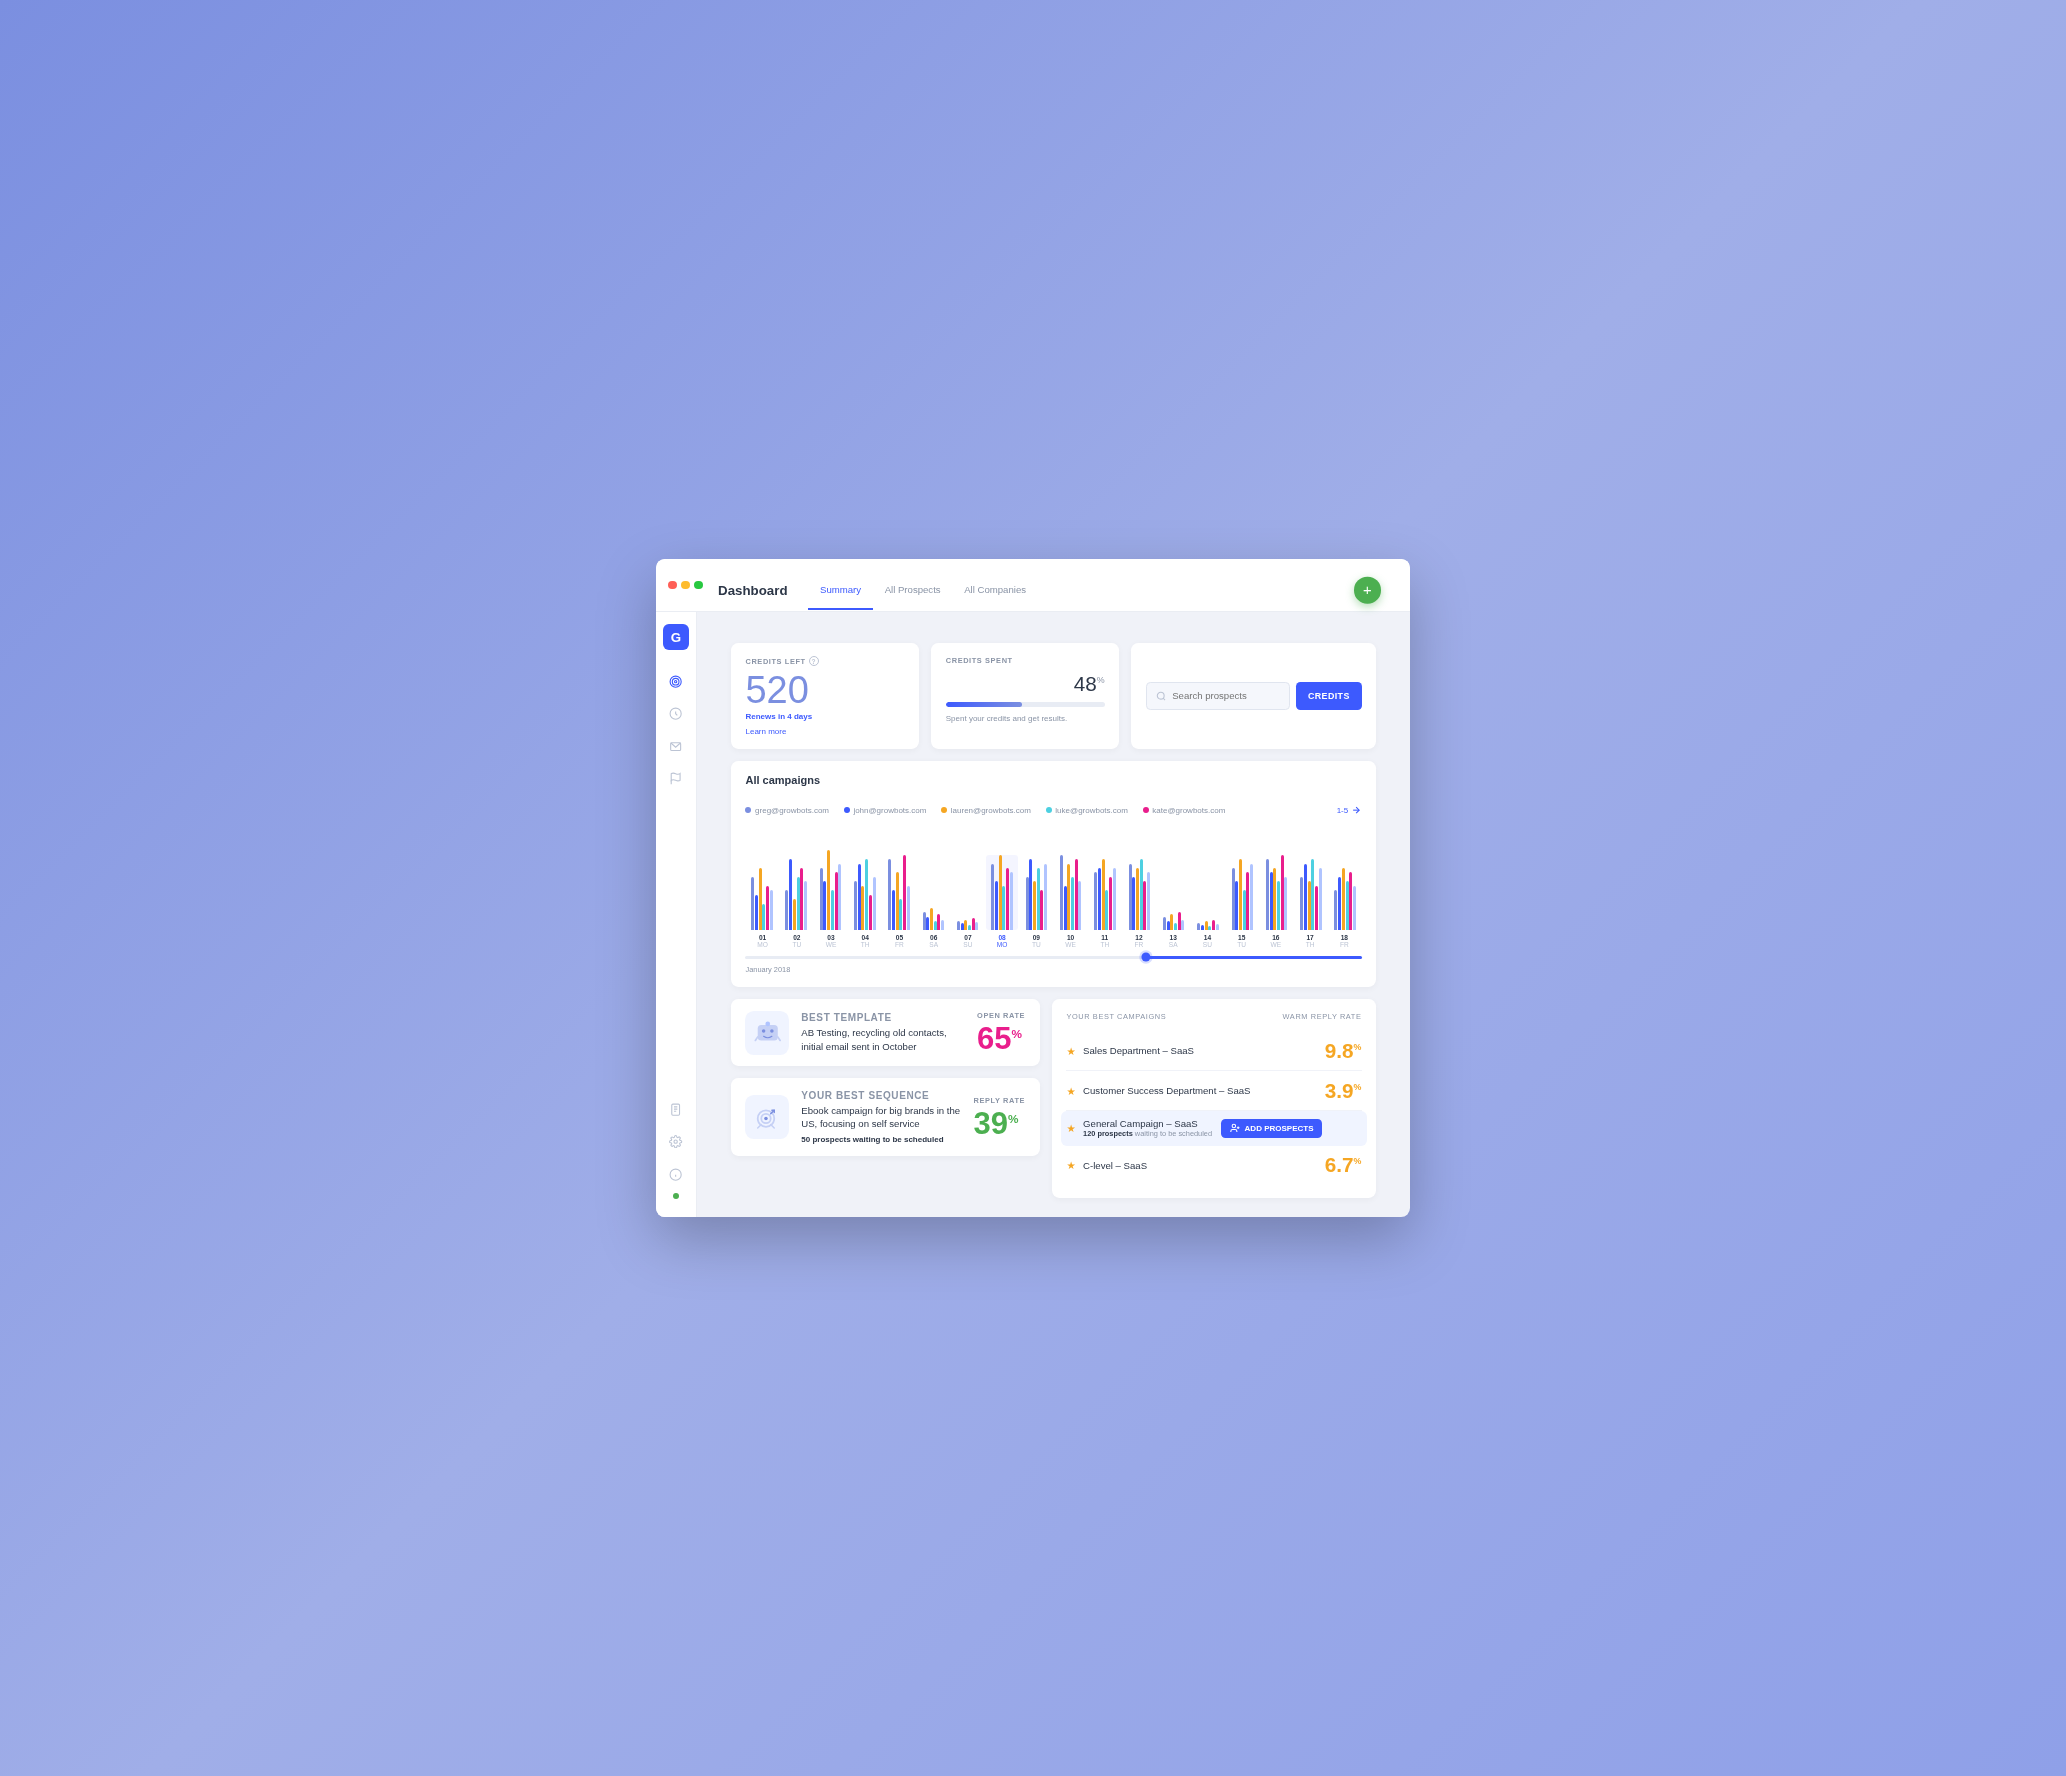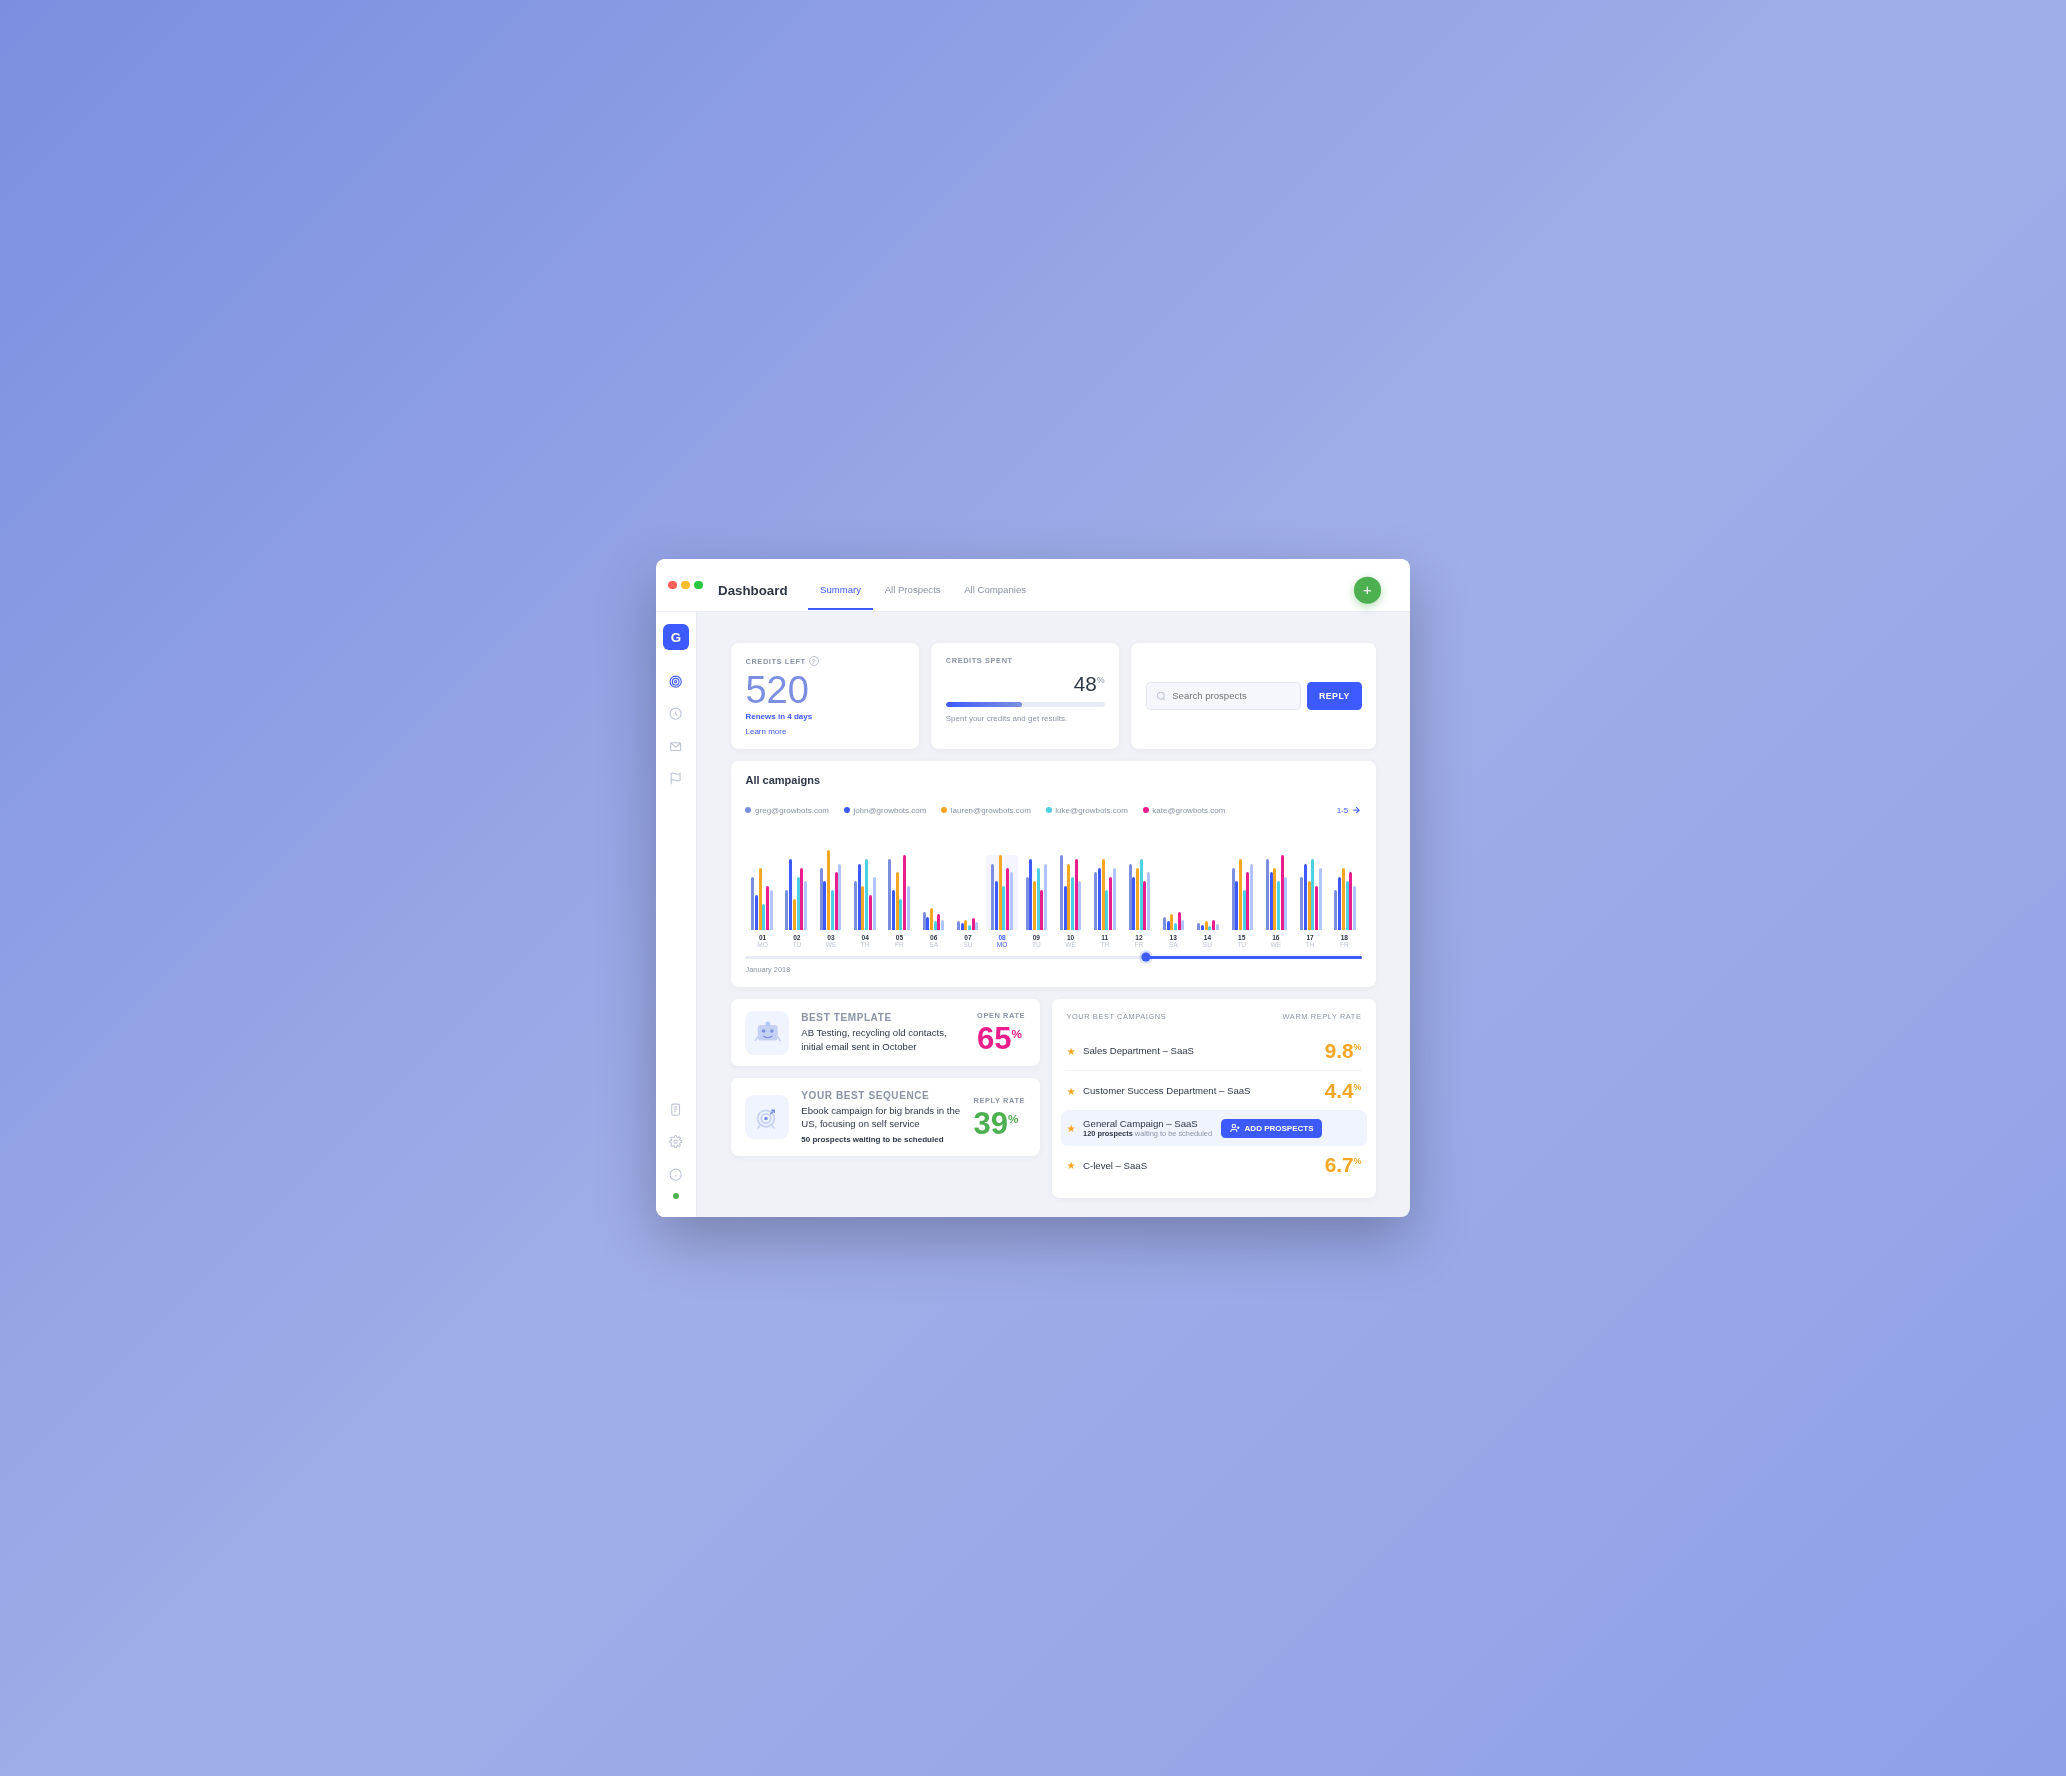--- a/index.html
+++ b/index.html
@@ -645,21 +645,21 @@
           <div class="card">
             <div class="search-card-inner">
               <div class="search-box">
                 <div class="search-input-wrap">
                   <svg width="10.3" height="10.3" viewBox="0 0 24 24" fill="none" stroke="#bcc4d4" stroke-width="2.5">
                     <circle cx="11" cy="11" r="8"></circle>
                       <path d="m21 21-4.35-4.35"></path>
                   </svg>
                   <input type="text" placeholder="Search prospects" style="">
                 </div>
-                <button class="search-btn">REPLY</button>
+                <button class="search-btn">CREDITS</button>
               </div>
             </div>
           </div>
         </div>
 
         <div class="campaigns-card">
           <div class="campaigns-title">All campaigns</div>
 
           <div class="campaigns-legend">
             <div class="legend-item">
@@ -989,21 +989,21 @@
               <span class="campaign-name">Sales Department – SaaS</span>
               <div class="campaign-rate">
                 <span>9.8</span><sup>%</sup>
               </div>
             </div>
 
             <div class="campaign-row">
               <span class="star-icon">★</span>
               <span class="campaign-name">Customer Success Department – SaaS</span>
               <div class="campaign-rate">
-                <span>4.4</span><sup>%</sup>
+                <span>3.9</span><sup>%</sup>
               </div>
             </div>
 
             <div class="campaign-row highlighted">
               <span class="star-icon">★</span>
               <div class="campaign-with-note">
                 <span class="campaign-name">General Campaign – SaaS</span>
                 <span class="campaign-row-note">
                   <span style="color:#2d3748;font-weight:600;">120 prospects</span> waiting to be scheduled
                 </span>

